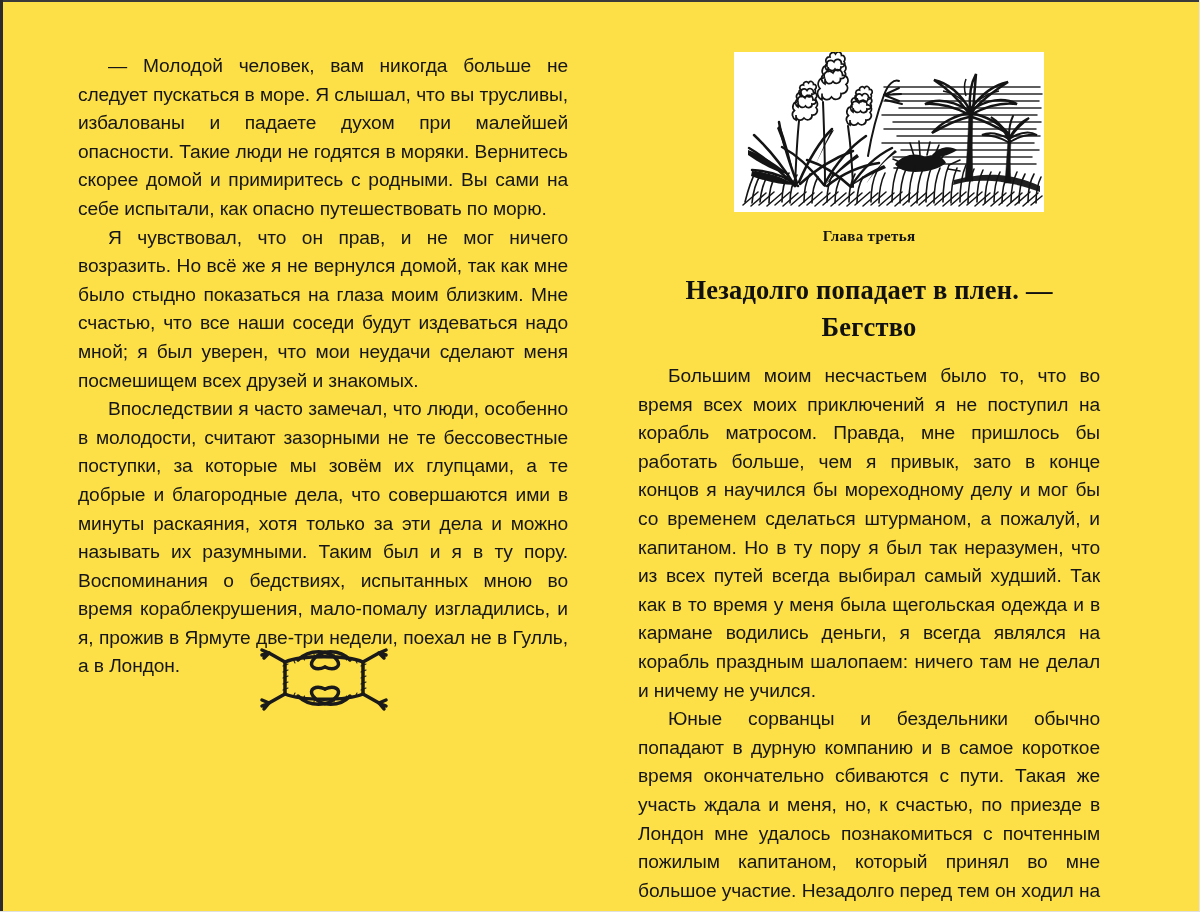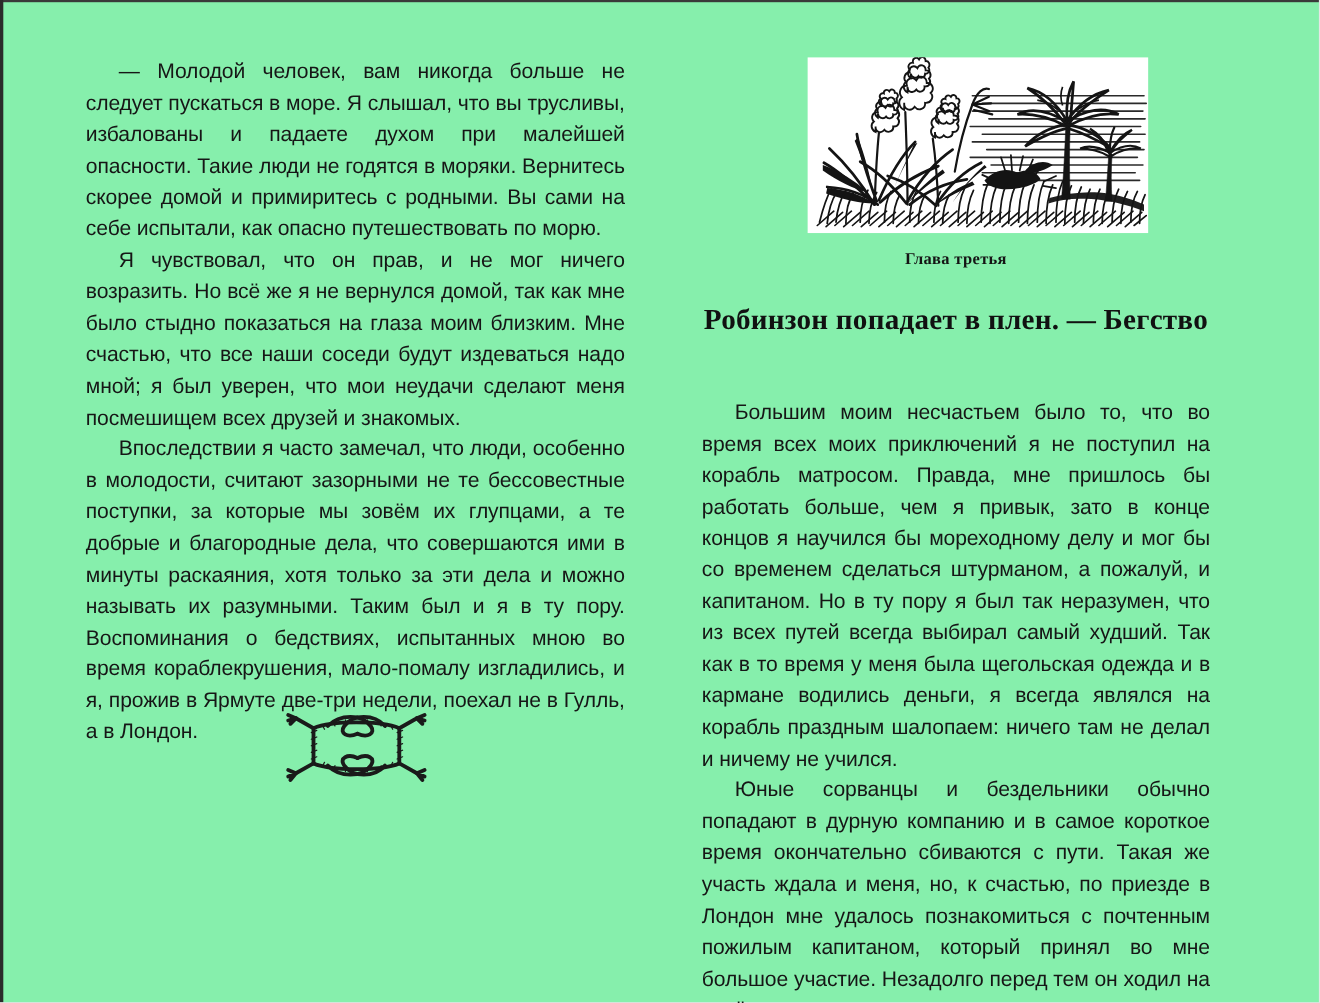--- a/index.html
+++ b/index.html
@@ -8,21 +8,21 @@
     padding: 0;
     background: #ffffff;
   }
   body {
     font-family: "Liberation Sans", sans-serif;
   }
   .page {
     position: relative;
     width: 1200px;
     height: 912px;
-    background: #86efac;
+    background: #fde047;
     box-sizing: border-box;
     overflow: hidden;
   }
   
   .scan-edge-left {
     position: absolute;
     left: 0; top: 0;
     width: 3px; height: 912px;
     background: #2b2b2b;
   }
@@ -356,21 +356,21 @@
                    M594 306 L616 288"></path>
         </g>
 
         <g fill="#141414" opacity="0.95">
           <path d="M440 256 C470 248 500 244 530 246 C556 248 586 256 612 268 L612 280 C580 268 548 260 516 258 C488 256 460 258 438 266 Z"></path>
         </g>
       </svg>
     </div>
 
     <div class="chapter-kicker">Глава третья</div>
-    <div class="chapter-title">Робинзон попадает в плен. — Бегство</div>
+    <div class="chapter-title">Незадолго попадает в плен. — Бегство</div>
 
     <div class="right-body">
       <p class="body">Большим моим несчастьем было то, что во время всех моих приключений я не поступил на корабль матросом. Правда, мне пришлось бы работать больше, чем я привык, зато в конце концов я научился бы мореходному делу и мог бы со временем сделаться штурманом, а пожалуй, и капитаном. Но в ту пору я был так неразумен, что из всех путей всегда выбирал самый худший. Так как в то время у меня была щегольская одежда и в кармане водились деньги, я всегда являлся на корабль праздным шалопаем: ничего там не делал и ничему не учился.</p>
       <p class="body">Юные сорванцы и бездельники обычно попадают в дурную компанию и в самое короткое время окончательно сбиваются с пути. Такая же участь ждала и меня, но, к счастью, по приезде в Лондон мне удалось познакомиться с почтенным пожилым капитаном, который принял во мне большое участие. Незадолго перед тем он ходил на своём</p>
     </div>
 
   </div>
 
 
 </div>

